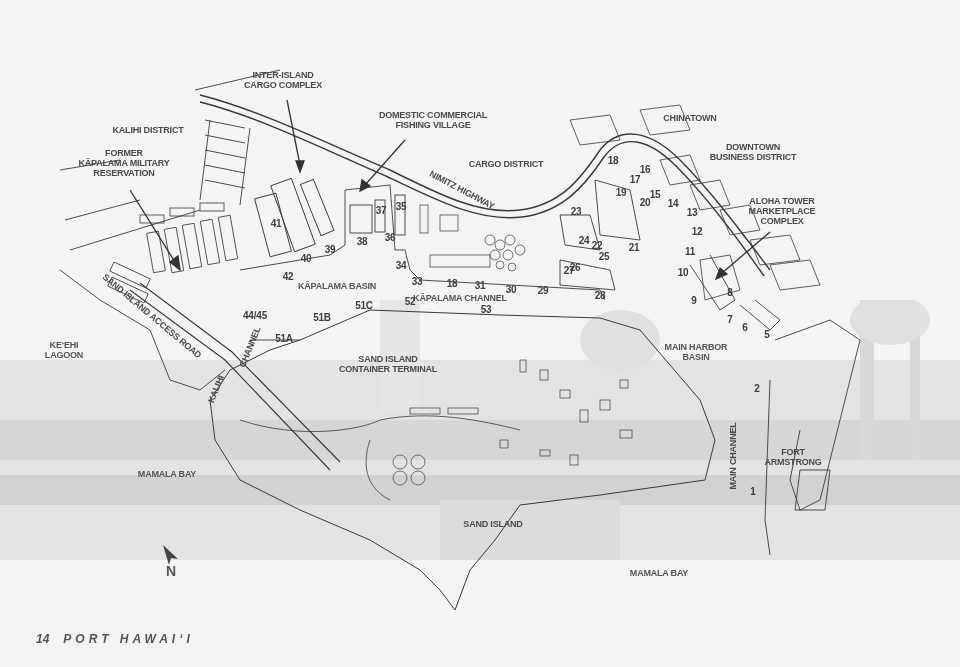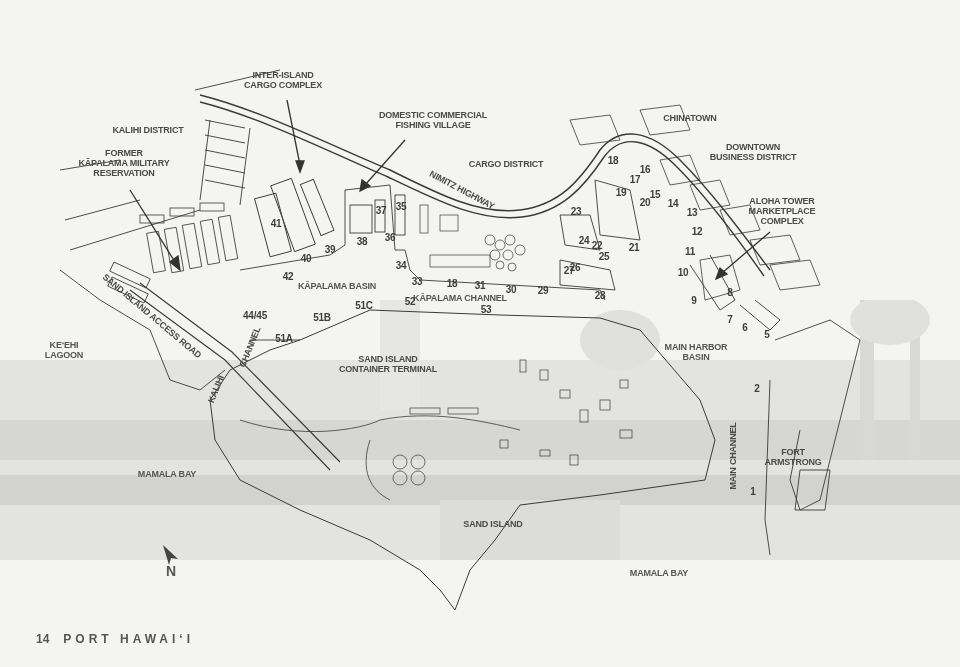--- a/index.html
+++ b/index.html
@@ -32,20 +32,21 @@
   .north-n {
     position: absolute; left: 166px; top: 563px;
     font-weight: bold; font-size: 14px; color: #555;
     font-family: "Liberation Sans", sans-serif;
   }
   .footer {
     position: absolute; left: 36px; top: 632px;
     font-family: "Liberation Sans", sans-serif;
     font-weight: bold; font-size: 12px; color: #555;
     letter-spacing: 4px;
+    font-style: italic;
   }
   .footer .pg { letter-spacing: 0; margin-right: 14px; }
 </style>
 </head>
 <body>
 
 <div class="page">
 
   <svg class="photo-bg" viewBox="0 0 960 320" preserveAspectRatio="none">
     <rect x="0" y="60" width="960" height="200" fill="#e3e3e1"></rect>

